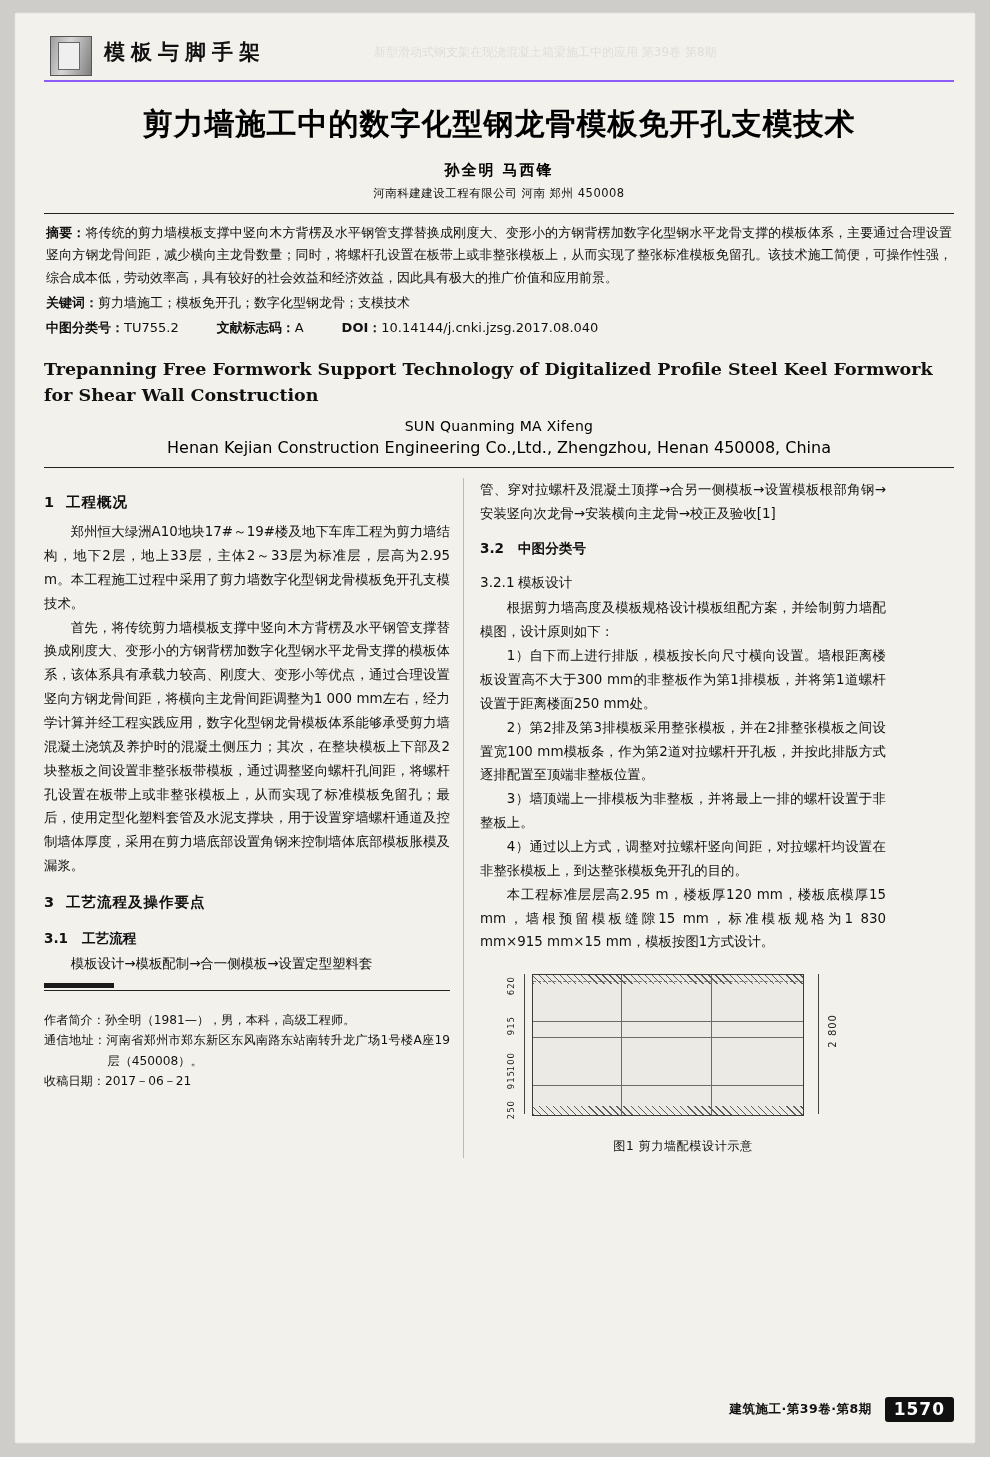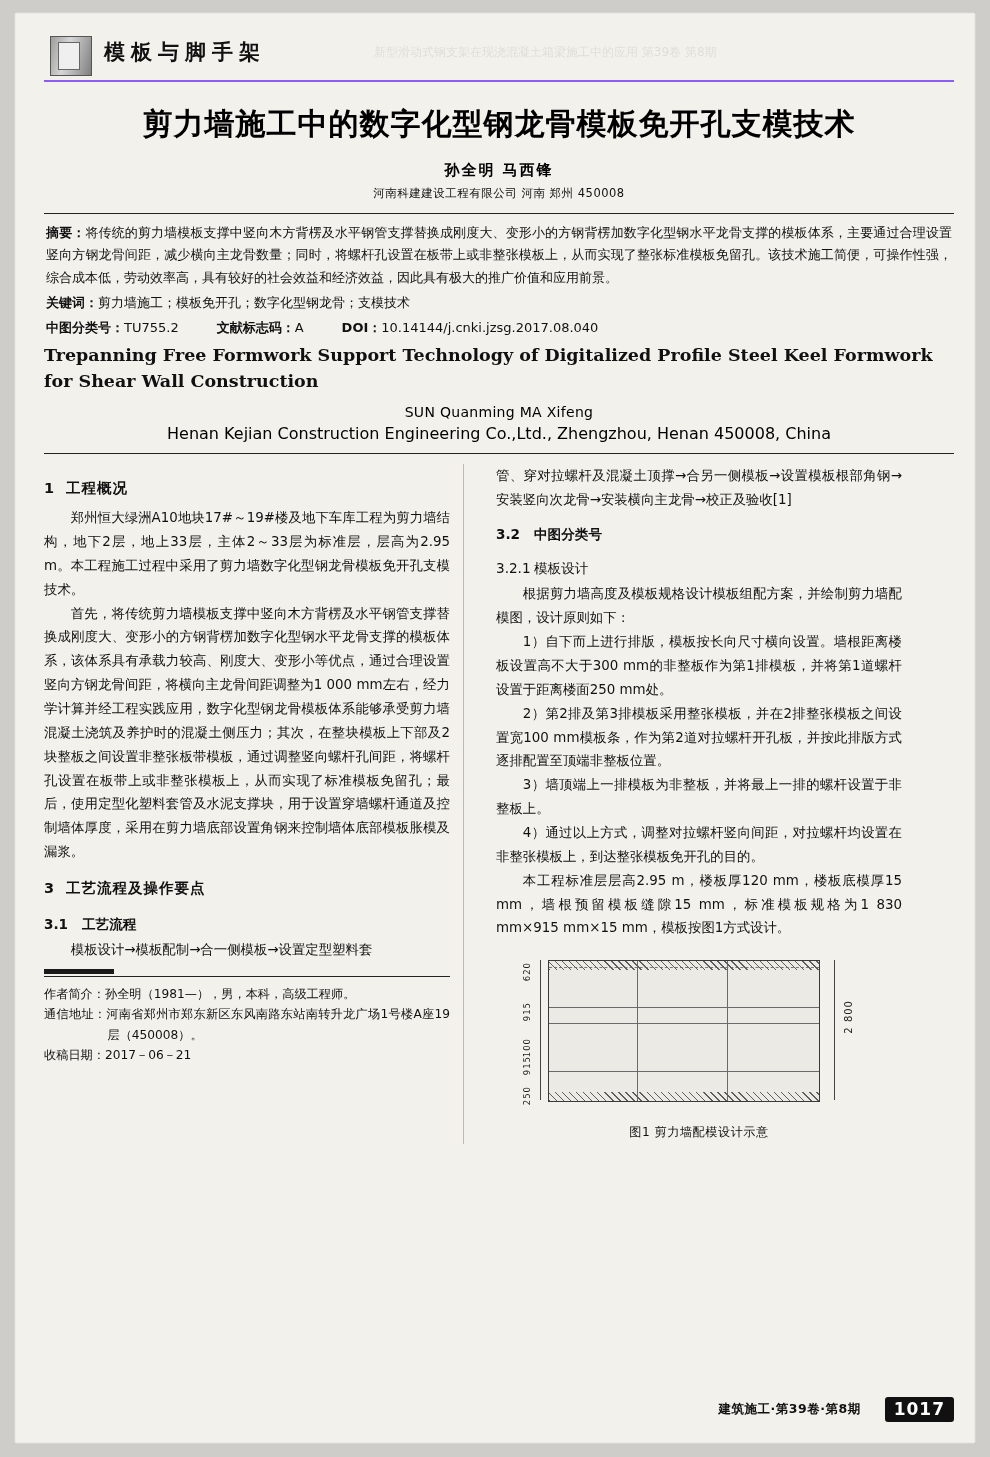--- a/index.html
+++ b/index.html
@@ -60,47 +60,47 @@
   .abs-label{font-weight:bold;}
   .abs-body{text-align:justify;text-justify:inter-ideograph;}
   .kw-line{margin-top:3px;}
   .meta-line{margin-top:3px;display:flex;gap:38px;}
   .meta-line .seg{white-space:nowrap;}
 
   
   .title-en{
     font-family:"DejaVu Serif","Liberation Serif",serif;
     font-size:17.5px;font-weight:bold;line-height:1.5;
-    margin:2px 0 10px 0;color:#111;
+    margin:16px 0 10px 0;color:#111;
   }
   .authors-en{text-align:center;font-size:14px;margin-bottom:4px;letter-spacing:.3px;}
   .affil-en{text-align:center;font-size:16px;margin-bottom:10px;}
 
   .sep-rule{border-top:1px solid #222;margin:8px 0 10px 0;}
 
   
-  .cols{position:relative;display:flex;gap:46px;}
+  .cols{position:relative;display:flex;gap:30px;}
   .col{width:406px;font-size:13.4px;line-height:1.78;color:#111;text-align:justify;}
   .col-divider{
     position:absolute;left:419px;top:0;bottom:0;width:1px;background:#bdbab4;
   }
   h2.sec{
     font-size:14.5px;font-weight:bold;margin:12px 0 4px 0;letter-spacing:1px;
   }
   h2.sec .num{display:inline-block;width:22px;}
   h3.sub{
     font-size:13.6px;font-weight:bold;margin:10px 0 2px 0;
   }
   h3.sub .num{display:inline-block;width:38px;}
   p.para{margin:0 0 0 0;text-indent:2em;}
   p.flow{margin:0;text-indent:2em;}
 
   
   .note-box{
-    margin-top:14px;border-top:1px solid #222;padding-top:7px;position:relative;
+    margin-top:14px;border-top:1px solid #222;padding-top:19px;position:relative;
   }
   .note-box:before{
     content:"";position:absolute;left:0;top:-8px;width:70px;height:5px;background:#1a1a1a;
   }
   .note-box p{margin:0;font-size:12.2px;line-height:1.68;}
   .note-box .hang{padding-left:5.2em;text-indent:-5.2em;}
 
   
   .figure{margin-top:14px;}
   .fig-frame{
@@ -121,21 +121,21 @@
     position:absolute;font-size:8.5px;writing-mode:vertical-rl;transform:rotate(180deg);
     color:#222;letter-spacing:1px;
   }
   .dim-axis{position:absolute;width:1px;background:#444;}
   .fig-cap{
     text-align:center;font-size:12.2px;margin-top:8px;letter-spacing:.5px;
   }
 
   
   .footer{
-    position:absolute;right:0;bottom:4px;display:flex;align-items:center;gap:24px;
+    position:absolute;right:0;bottom:4px;display:flex;align-items:center;gap:13px;
   }
   .footer .ftxt{font-size:12.5px;font-weight:bold;letter-spacing:.5px;color:#111;}
   .footer .pagenum{
     background:#111;color:#fff;font-size:17px;font-weight:bold;
     padding:2px 9px 3px 9px;border-radius:3px;letter-spacing:1px;
   }
   .ghost{opacity:.10;}
 </style>
 </head>
 <body>
@@ -241,17 +241,17 @@
             <div class="dim-axis" style="left:338px;top:6px;height:140px;"></div>
             <div class="dim-v" style="left:344px;top:46px;font-size:10px;">2 800</div>
           </div>
           <div class="fig-cap">图1  剪力墙配模设计示意</div>
         </div>
       </div>
     </div>
 
     <div class="footer">
       <span class="ftxt">建筑施工·第39卷·第8期</span>
-      <span class="pagenum">1017</span>
+      <span class="pagenum">1570</span>
     </div>
 
   </div>
 </div>
 
 </body></html>

